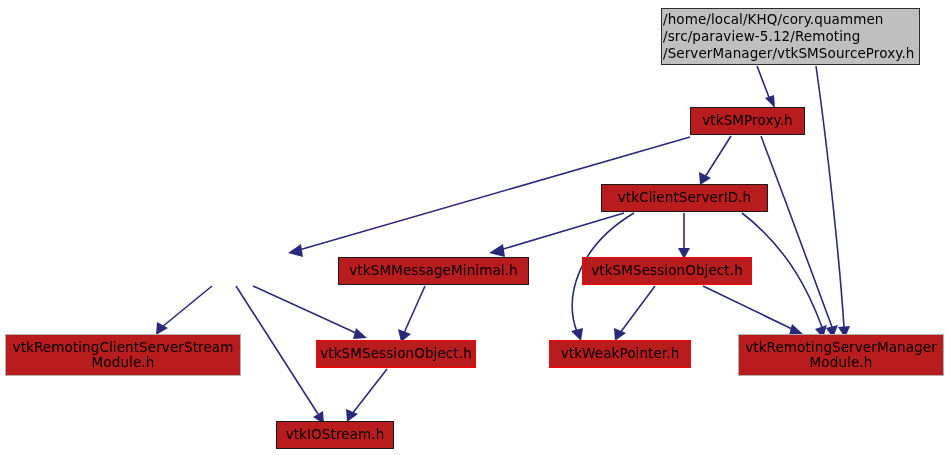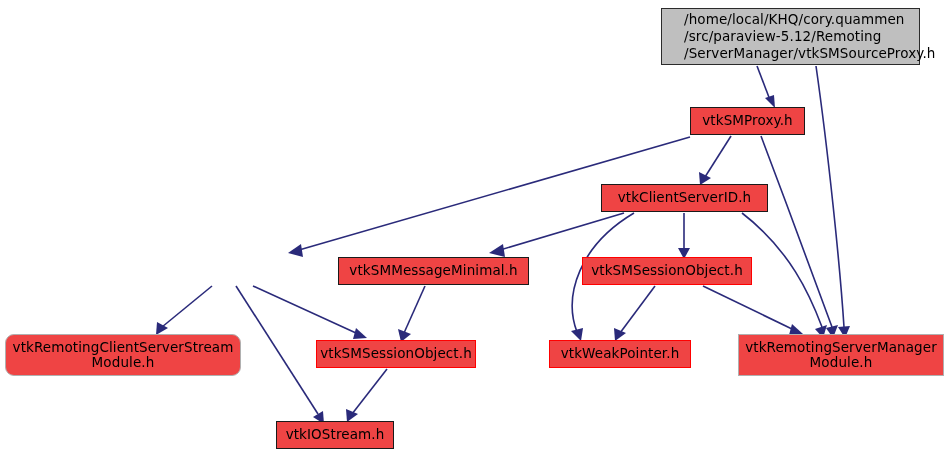--- a/index.html
+++ b/index.html
@@ -33,42 +33,42 @@
   }
   .gnode {
     position: absolute;
     box-sizing: border-box;
     display: flex;
     align-items: center;
     justify-content: center;
     text-align: center;
     line-height: 1.12;
     color: #000000;
-    background: #ef4444;
+    background: #b91c1c;
     border: 1px solid #808080;
     font-size: 13.5px;
     letter-spacing: 0.1px;
     white-space: pre-line;
     padding: 12px 3px;
   }
   .gnode.black {
     border: 1px solid #1a1a1a;
   }
   .gnode.red {
     border: 1px solid #ff0000;
   }
   .gnode.gray {
     border: 1px solid #b0b0b0;
   }
   .gnode.root {
     background: #bfbfbf;
     border: 1px solid #2b2b2b;
     justify-content: flex-start;
     text-align: left;
-    padding: 0 22px;
+    padding: 0 1px;
     line-height: 1.24;
   }
 </style>
 </head>
 <body>
 
 <div id="graph-root">
   <svg id="graph-svg" viewBox="0 0 949 455" xmlns="http://www.w3.org/2000/svg">
 
     <g>
@@ -158,21 +158,21 @@
 
   <div class="gnode black" style="left:690px; top:107px; width:115px; height:28px;">vtkSMProxy.h</div>
 
   <div class="gnode black" style="left:601px; top:184px; width:167px; height:28px;">vtkClientServerID.h</div>
 
 
   <div class="gnode black" style="left:338px; top:257px; width:191px; height:28px;">vtkSMMessageMinimal.h</div>
 
   <div class="gnode red" style="left:582px; top:257px; width:170px; height:28px;">vtkSMSessionObject.h</div>
 
-  <div class="gnode gray" style="left:5px; top:334px; width:236px; height:42px;border-radius:9px;">vtkRemotingClientServerStream
+  <div class="gnode gray" style="left:5px; top:334px; width:236px; height:42px;">vtkRemotingClientServerStream
 Module.h</div>
 
   <div class="gnode red" style="left:316px; top:340px; width:160px; height:28px;">vtkSMSessionObject.h</div>
 
   <div class="gnode red" style="left:549px; top:340px; width:142px; height:28px;">vtkWeakPointer.h</div>
 
   <div class="gnode gray" style="left:738px; top:334px; width:206px; height:42px;">vtkRemotingServerManager
 Module.h</div>
 
   <div class="gnode black" style="left:276px; top:421px; width:118px; height:28px;">vtkIOStream.h</div>

